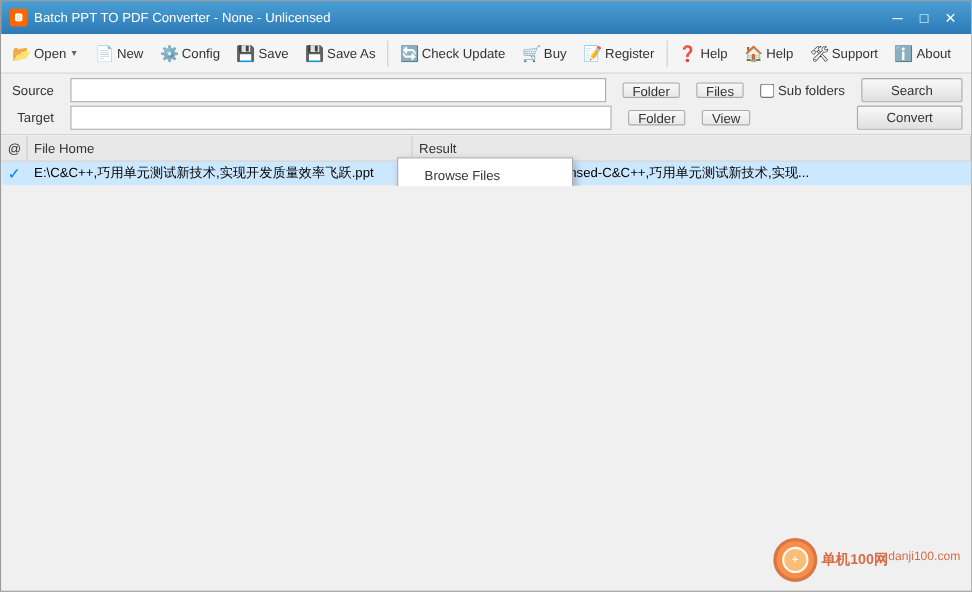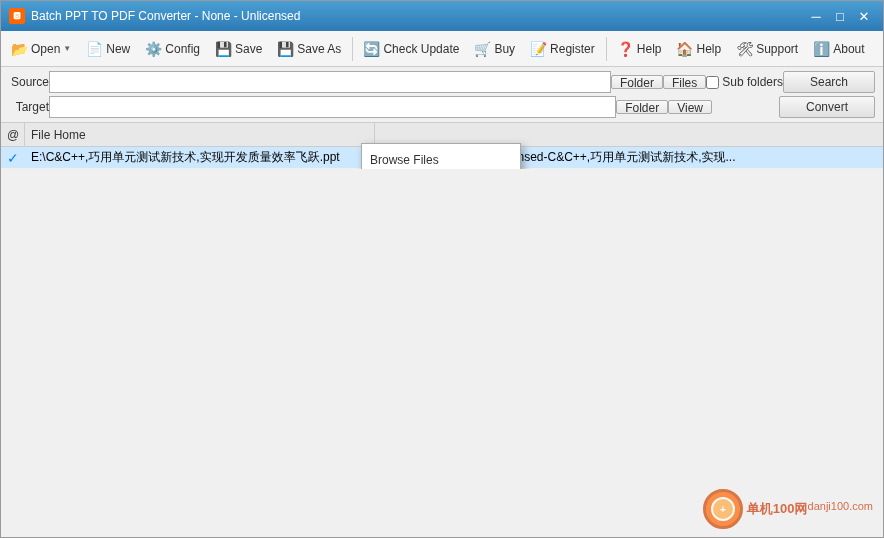--- a/index.html
+++ b/index.html
@@ -104,21 +104,21 @@
 
     
     .input-area {
       background: #f0f0f0;
       border-bottom: 1px solid #ccc;
       padding: 4px 8px;
     }
     .input-row {
       display: flex;
       align-items: center;
-      gap: 0;
+      gap: 15px;
       margin-bottom: 3px;
     }
     .input-row:last-child { margin-bottom: 0; }
     .input-label {
       width: 40px;
       font-size: 12px;
       color: #333;
       text-align: right;
     }
     .input-field {
@@ -215,21 +215,21 @@
       top: 20px;
       left: 360px;
       background: white;
       border: 1px solid #aaa;
       box-shadow: 3px 3px 8px rgba(0,0,0,0.3);
       min-width: 160px;
       z-index: 100;
       padding: 4px 0;
     }
     .context-menu-item {
-      padding: 5px 8px;
+      padding: 5px 24px;
       font-size: 12px;
       color: #333;
       cursor: pointer;
       white-space: nowrap;
     }
 
     .main-content {
       display: flex;
       flex-direction: column;
       height: calc(538px - 30px - 36px - 58px);
@@ -360,20 +360,21 @@
   </div>
 </div>
 
 <div class="main-content">
   <div class="bottom-area">
 
     <div class="file-list-area">
       <div class="list-header">
         <div class="list-header-cell col-check">@</div>
         <div class="list-header-cell col-filename">File Home</div>
+        <div class="list-header-cell col-result">Result</div>
       </div>
 
       <div class="list-row">
         <div class="list-cell col-check">
           <span class="check-icon">✓</span>
         </div>
         <div class="list-cell col-filename">E:\C&amp;C++,巧用单元测试新技术,实现开发质量效率飞跃.ppt</div>
         <div class="list-cell col-result">D:\tools\桌面\office\Unlicensed-C&amp;C++,巧用单元测试新技术,实现...</div>
       </div>
 

